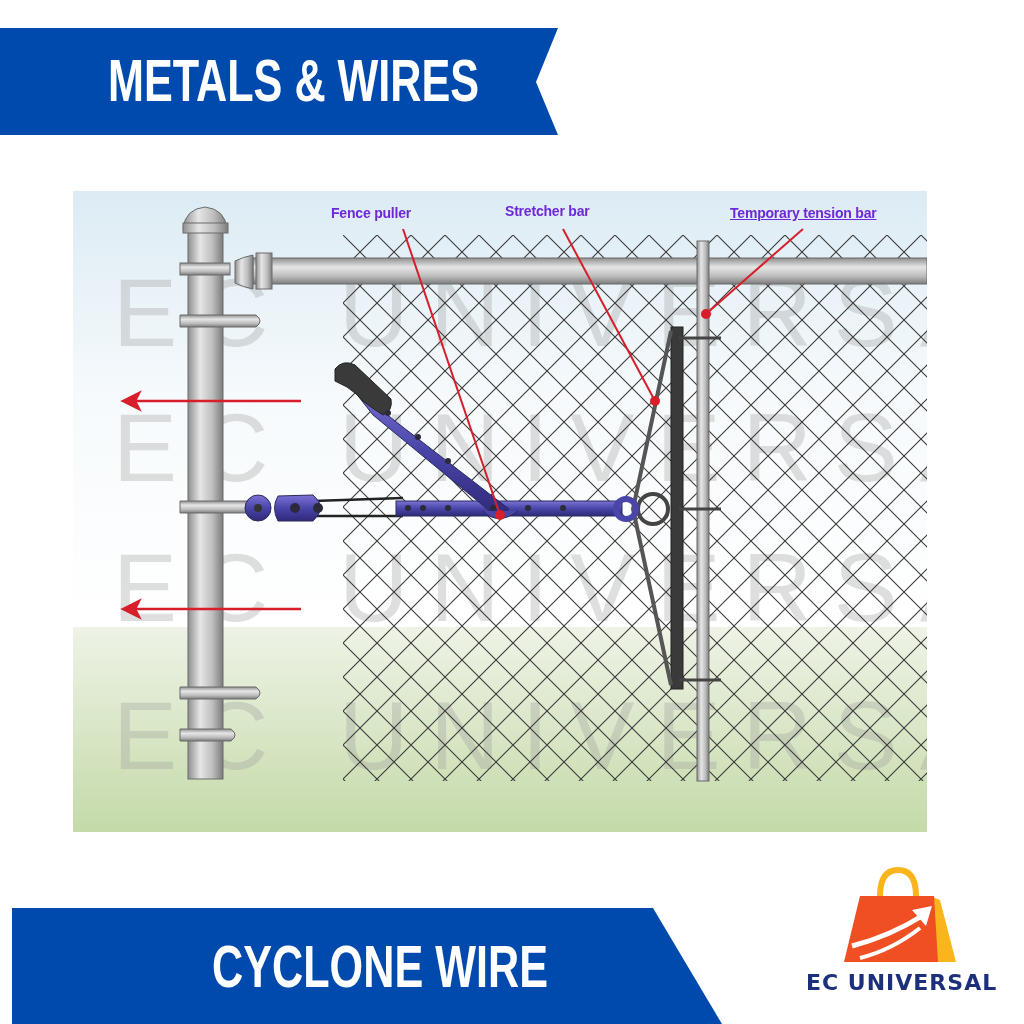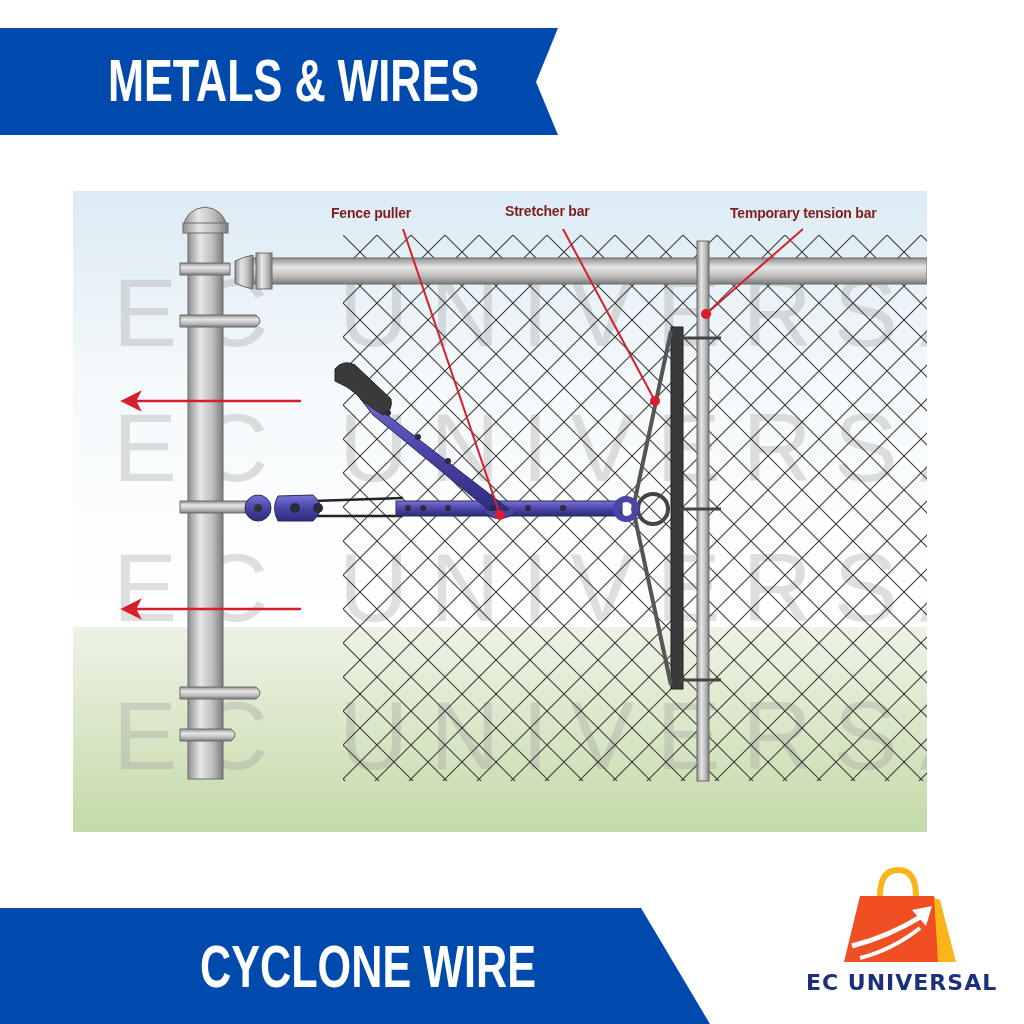--- a/index.html
+++ b/index.html
@@ -1,24 +1,24 @@
 <!DOCTYPE html>
 <html><head>
 <meta charset="utf-8">
 <style>
   html,body{margin:0;padding:0;}
   body{width:1024px;height:1024px;background:#ffffff;position:relative;overflow:hidden;font-family:"Liberation Sans",sans-serif;}
   .banner-top{position:absolute;left:0;top:28px;width:560px;height:124px;}
   .banner-top svg,.banner-bottom svg{position:absolute;left:0;top:0;}
   .banner-text{position:absolute;color:#fff;font-family:"Liberation Sans",sans-serif;font-weight:bold;letter-spacing:0px;transform:scaleX(0.72);transform-origin:left center;white-space:nowrap;}
   .banner-top .banner-text{left:108px;top:20px;font-size:60px;line-height:66px;}
-  .banner-bottom{position:absolute;left:0;top:908px;width:710px;height:116px;}
+  .banner-bottom{position:absolute;left:12px;top:908px;width:710px;height:116px;}
   .banner-bottom .banner-text{left:200px;top:26px;font-size:60px;line-height:66px;}
   .diagram{position:absolute;left:73px;top:191px;width:854px;height:641px;}
-  .label{position:absolute;font-family:"Liberation Sans",sans-serif;font-size:14px;font-weight:bold;color:#7f1d1d;white-space:nowrap;letter-spacing:-0.2px;}
+  .label{position:absolute;font-family:"Liberation Sans",sans-serif;font-size:14px;font-weight:bold;color:#6d28d9;white-space:nowrap;letter-spacing:-0.2px;}
   .logo{position:absolute;left:830px;top:866px;width:190px;height:150px;}
   .logo-text{position:absolute;left:806px;top:970px;font-family:"DejaVu Sans",sans-serif;font-weight:bold;font-size:22px;color:#1b2f7a;letter-spacing:1px;white-space:nowrap;}
 </style>
 </head>
 <body>
 
 <div class="banner-top">
   <svg width="560" height="107">
     <polygon points="0,0 558,0 536,54 558,107 0,107" fill="#004aad"></polygon>
   </svg>
@@ -134,21 +134,21 @@
         <circle cx="427" cy="324" r="4"></circle>
       <line x1="490" y1="38" x2="582" y2="210"></line>
         <circle cx="582" cy="210" r="4"></circle>
       <line x1="730" y1="38" x2="633" y2="123"></line>
         <circle cx="633" cy="123" r="4"></circle>
     </g>
   </svg>
 
   <div class="label" style="left:258px;top:14px;">Fence puller</div>
   <div class="label" style="left:432px;top:12px;">Stretcher bar</div>
-  <div class="label" style="left:657px;top:14px;">Temporary tension bar</div>
+  <div class="label" style="left:657px;top:14px;text-decoration:underline;">Temporary tension bar</div>
 </div>
 
 <div class="banner-bottom">
   <svg width="710" height="116">
     <polygon points="0,0 641,0 710,116 0,116" fill="#004aad"></polygon>
   </svg>
   <div class="banner-text">CYCLONE WIRE</div>
 </div>
 
 <div class="logo">

